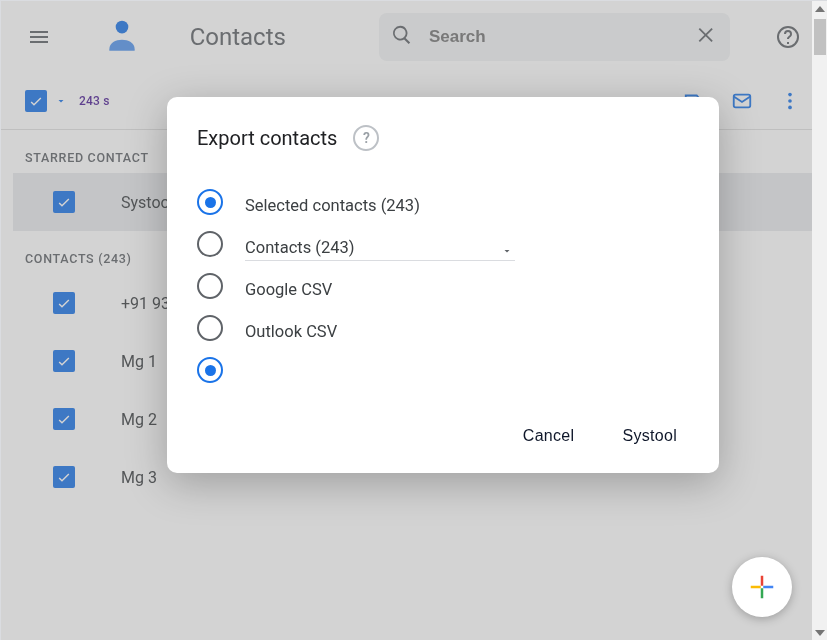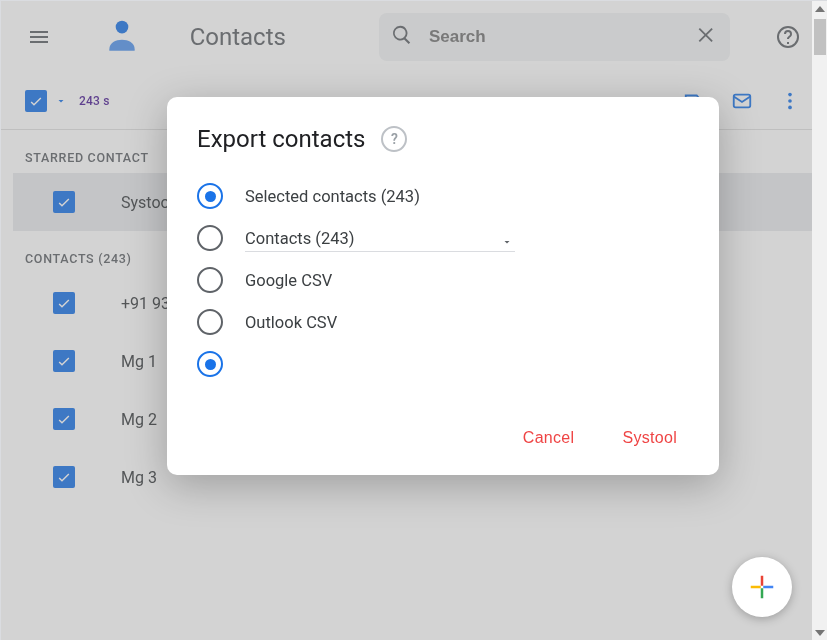--- a/index.html
+++ b/index.html
@@ -37,35 +37,35 @@
   .row{display:flex;align-items:center;height:58px;padding-left:40px;border-radius:8px;margin:0 12px;font-size:16px;color:#3c4043;}
   .row .name{margin-left:46px;}
   .row.starred-row{background:#e8eaed;border-radius:0;margin:0 12px;}
 
   
   .fab{position:absolute;right:36px;bottom:24px;width:60px;height:60px;border-radius:50%;background:#fff;box-shadow:0 2px 10px rgba(0,0,0,.25);display:flex;align-items:center;justify-content:center;z-index:8;}
 
   
   .dialog{position:absolute;left:166px;top:96px;width:492px;background:#fff;border-radius:10px;z-index:10;box-shadow:0 10px 40px rgba(0,0,0,.25);padding:28px 30px 20px 30px;}
   .dialog-title-row{display:flex;align-items:center;margin-bottom:22px;}
-  .dialog-title{font-size:24px;color:#202124;}
+  .dialog-title{font-size:20px;color:#202124;}
   .dialog-help{margin-left:16px;color:#9aa0a6;width:22px;height:22px;border-radius:50%;border:2px solid #bdc1c6;display:flex;align-items:center;justify-content:center;font-size:14px;font-weight:600;}
 
-  .radio-row{display:flex;align-items:center;height:42px;}
+  .radio-row{display:flex;align-items:flex-end;height:42px;}
   .radio{width:22px;height:22px;border-radius:50%;border:2px solid #5f6368;display:flex;align-items:center;justify-content:center;flex:none;margin-right:22px;}
   .radio.selected{border-color:#1a73e8;}
   .radio.selected::after{content:"";width:11px;height:11px;border-radius:50%;background:#1a73e8;}
   .radio-label{font-size:16.5px;color:#3c4043;}
   .select-field{position:relative;width:270px;}
   .select-field .underline{border-bottom:1px solid #dadce0;position:absolute;left:0;right:0;bottom:-4px;}
   .select-caret{position:absolute;right:2px;top:4px;color:#5f6368;}
   .subhead{font-size:16px;font-weight:600;color:#202124;margin:24px 0 10px 0;}
 
   .dialog-actions{display:flex;justify-content:flex-end;margin-top:36px;gap:36px;padding-right:6px;}
-  .txtbtn{color:#ef4444;font-size:16px;font-weight:500;letter-spacing:.3px;background:none;border:none;cursor:pointer;padding:8px 6px;}
+  .txtbtn{color:#0f172a;font-size:16px;font-weight:500;letter-spacing:.3px;background:none;border:none;cursor:pointer;padding:8px 6px;}
 </style>
 </head>
 <body>
 
 <div class="viewport">
 
   <div class="topbar">
     <div class="hamburger">
       <svg width="24" height="24" viewBox="0 0 24 24">
           <path fill="currentColor" d="M3 6h18v2H3V6zm0 5h18v2H3v-2zm0 5h18v2H3v-2z"></path>

